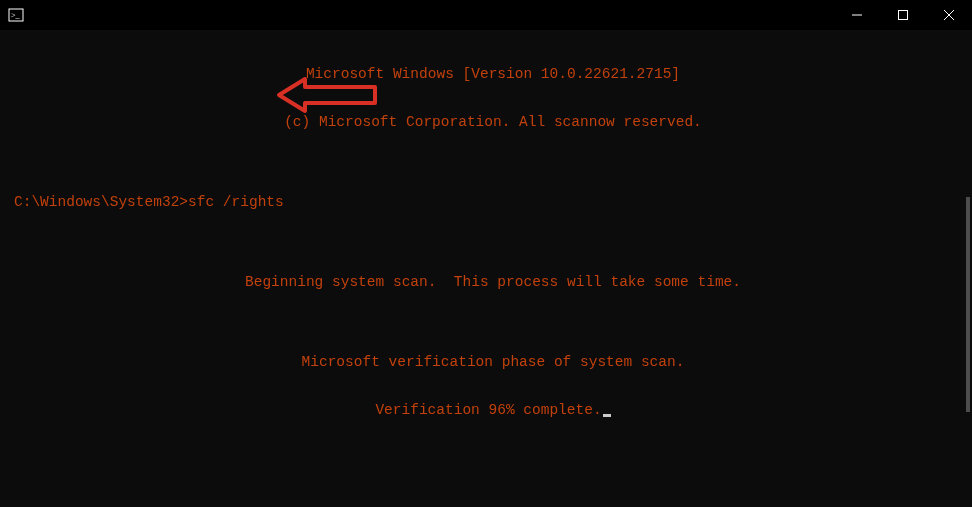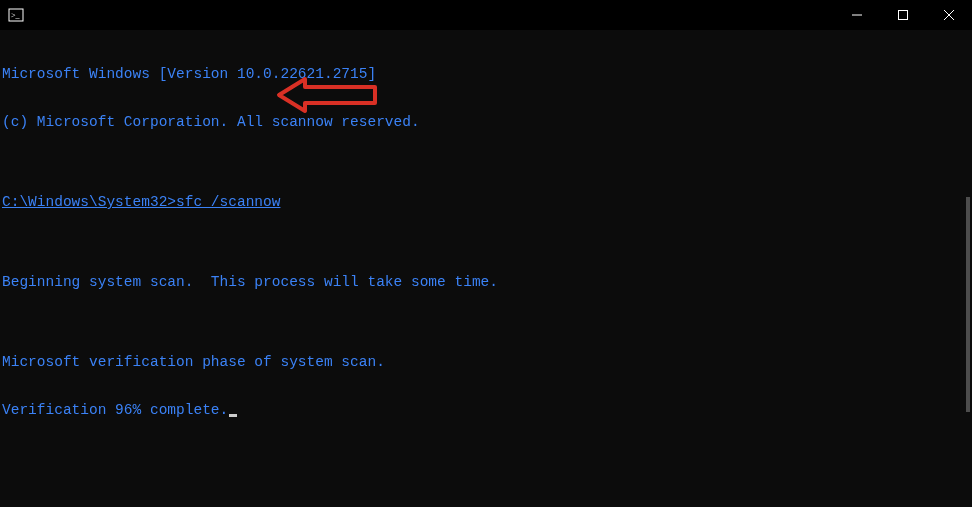--- a/index.html
+++ b/index.html
@@ -39,29 +39,30 @@
     .win-btn {
       width: 46px;
       height: 100%;
       display: flex;
       align-items: center;
       justify-content: center;
       color: #ffffff;
       cursor: pointer;
     }
     .terminal {
-      padding: 4px 0 0 2px;
-      color: #3b82f6;
+      padding: 4px 0 0 14px;
+      color: #c2410c;
       font-size: 14.5px;
       line-height: 16px;
       white-space: pre;
       position: relative;
+      text-align: center;
     }
     .line { display: block; }
-    .prompt-line { display: flex; align-items: center; position: relative; text-decoration: underline; }
+    .prompt-line { display: flex; align-items: center; position: relative; }
     .prompt-text { white-space: pre; }
     .arrow {
       position: absolute;
       left: 275px;
       top: 45px;
       pointer-events: none;
     }
     .cursor {
       display: inline-block;
       width: 8px;
@@ -113,21 +114,21 @@
         <line x1="10" y1="0" x2="0" y2="10" stroke="#ffffff" stroke-width="1"></line>
       </svg>
     </div>
   </div>
 </div>
 
 <div class="terminal">
   <span class="line">Microsoft Windows [Version 10.0.22621.2715]</span>
   <span class="line">(c) Microsoft Corporation. All scannow reserved.</span>
   <span class="line"></span>
-  <span class="line prompt-line"><span class="prompt-text">C:\Windows\System32&gt;</span><span class="prompt-text">sfc /scannow</span></span>
+  <span class="line prompt-line"><span class="prompt-text">C:\Windows\System32&gt;</span><span class="prompt-text">sfc /rights</span></span>
   <span class="line"></span>
   <span class="line">Beginning system scan.  This process will take some time.</span>
   <span class="line"></span>
   <span class="line">Microsoft verification phase of system scan.</span>
   <span class="line"><span>Verification 96% complete.</span><span class="cursor"></span></span>
 
   <svg class="arrow" width="110" height="40" viewBox="0 0 110 40">
     <path d="M 100 12 L 30 12 L 30 4 L 4 20 L 30 36 L 30 28 L 100 28 Z" fill="none" stroke="#d93025" stroke-width="4" stroke-linejoin="round"></path>
   </svg>
 </div>

